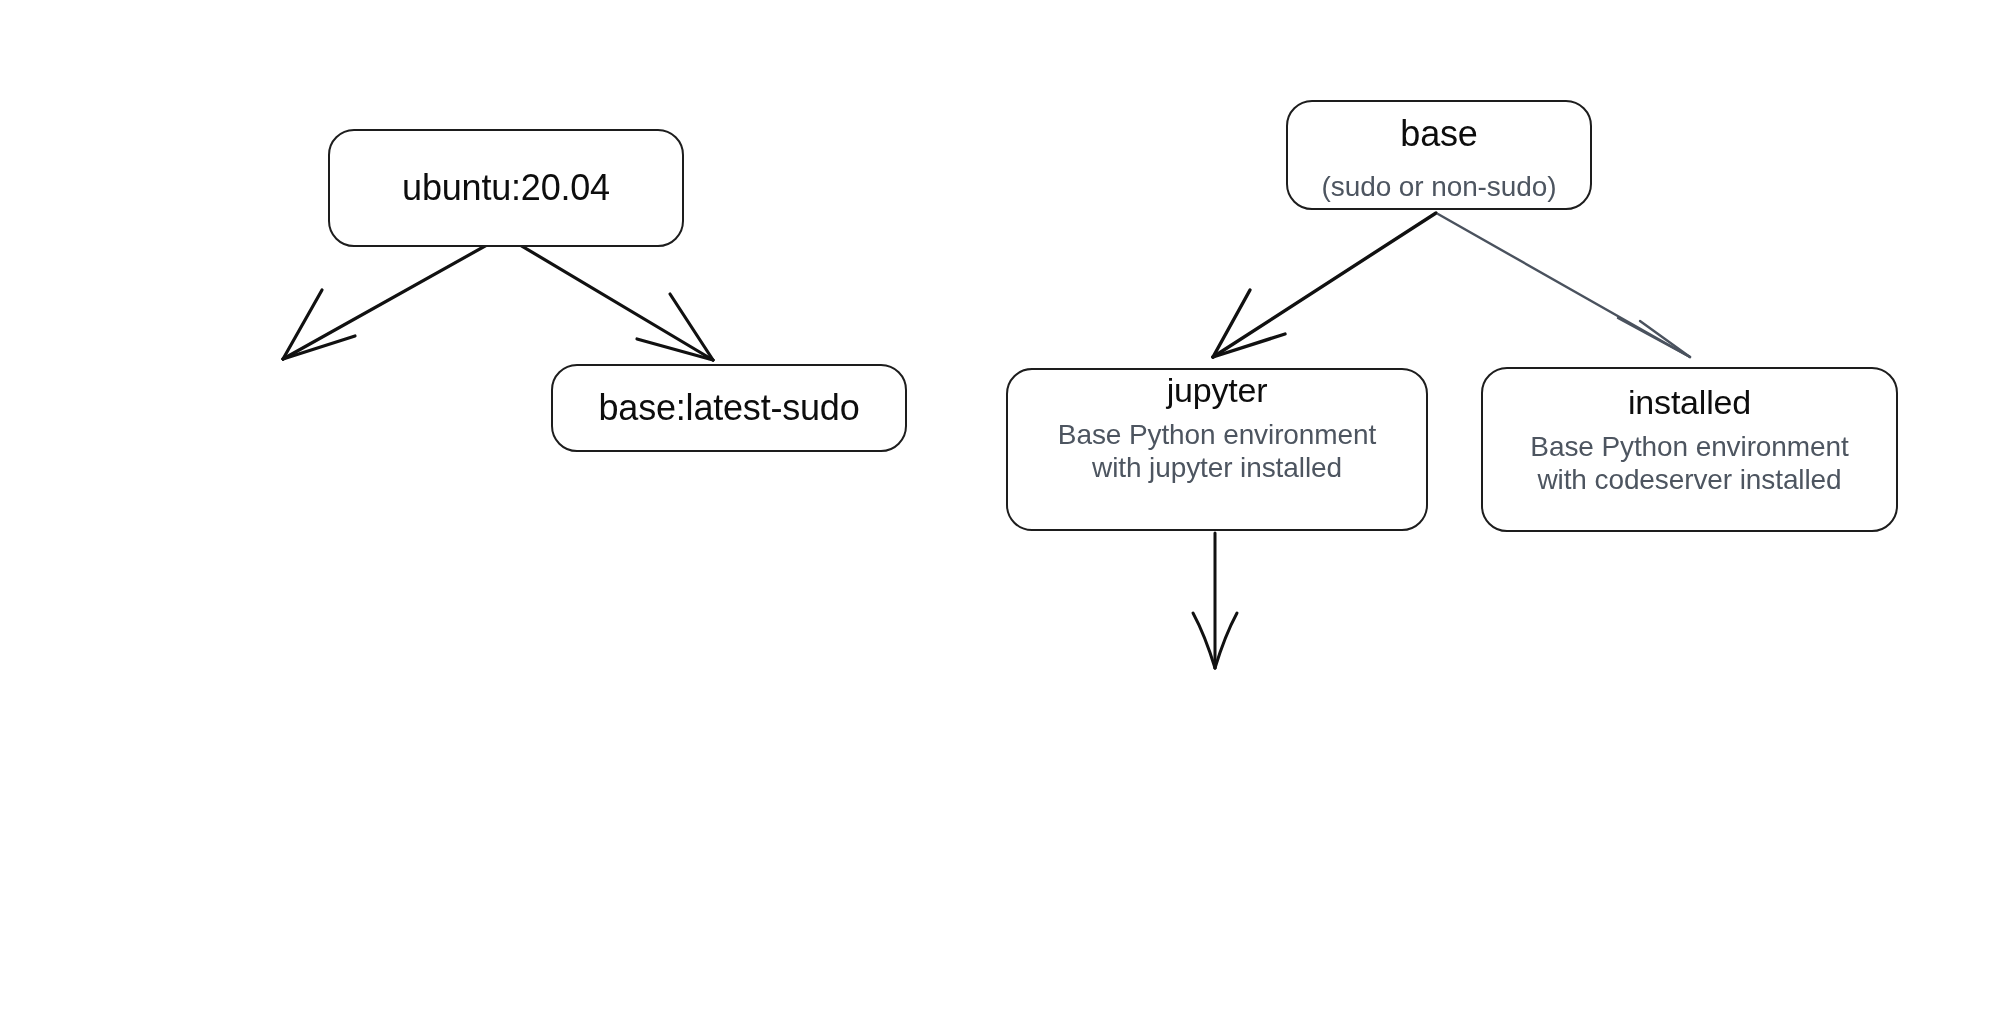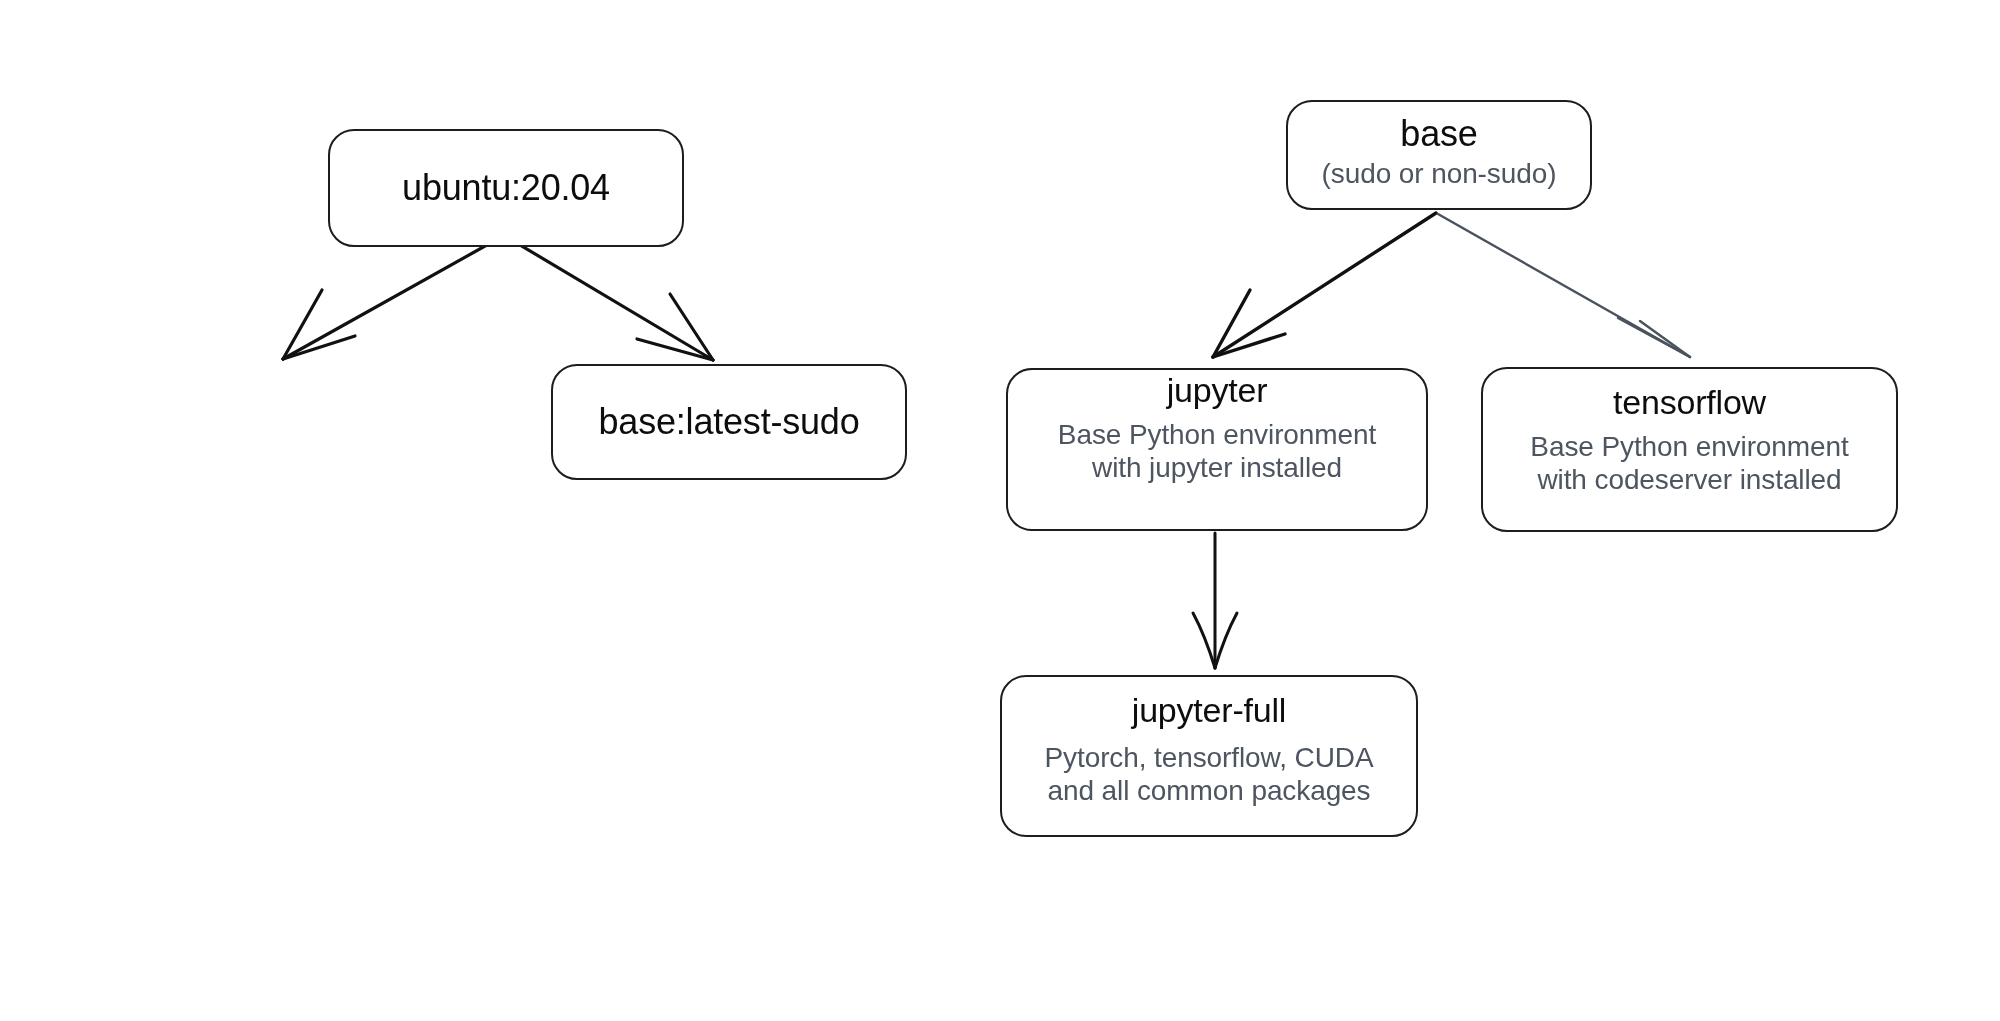--- a/index.html
+++ b/index.html
@@ -53,26 +53,26 @@
     font-weight: 400;
     letter-spacing: -0.1px;
     white-space: pre-line;
   }
   .node.single .title {
     font-size: 36px;
   }
   
   #node-ubuntu  { left: 328px; top: 116px; width: 356px; height: 118px; margin-top: 13px; }
   #node-base-latest { left: 104px; top: 366px; width: 356px; height: 116px; }
-  #node-base-latest-sudo { left: 551px; top: 364px; width: 356px; height: 116px; }
+  #node-base-latest-sudo { left: 551px; top: 364px; width: 356px; height: 88px; }
   
   #node-base { left: 1286px; top: 100px; width: 306px; height: 110px;
                justify-content: flex-start; padding-top: 12px; text-align: center; }
   #node-base .title { font-size: 36px; line-height: 1.1; }
-  #node-base .subtitle { font-size: 28px; margin-top: 4px; }
+  #node-base .subtitle { font-size: 28px; margin-top: 17px; }
 
   #node-jupyter { left: 1006px; top: 368px; width: 422px; height: 163px;
                   justify-content: flex-start; padding-top: 1px; }
   #node-jupyter .subtitle { margin-top: 9px; }
 
   #node-codeserver { left: 1481px; top: 367px; width: 417px; height: 165px;
                      justify-content: flex-start; padding-top: 14px; }
   #node-codeserver .subtitle { margin-top: 9px; }
 
   #node-jupyter-full { left: 1000px; top: 675px; width: 418px; height: 162px;
@@ -131,24 +131,19 @@
     <div class="subtitle">(sudo or non-sudo)</div>
   </div>
 
   <div class="node" id="node-jupyter">
     <div class="title">jupyter</div>
     <div class="subtitle">Base Python environment
 with jupyter installed</div>
   </div>
 
   <div class="node" id="node-codeserver">
-    <div class="title">tensorflow</div>
+    <div class="title">installed</div>
     <div class="subtitle">Base Python environment
 with codeserver installed</div>
   </div>
 
-  <div class="node" id="node-jupyter-full">
-    <div class="title">jupyter-full</div>
-    <div class="subtitle">Pytorch, tensorflow, CUDA
-and all common packages</div>
-  </div>
 
 </div>
 
 </body></html>

